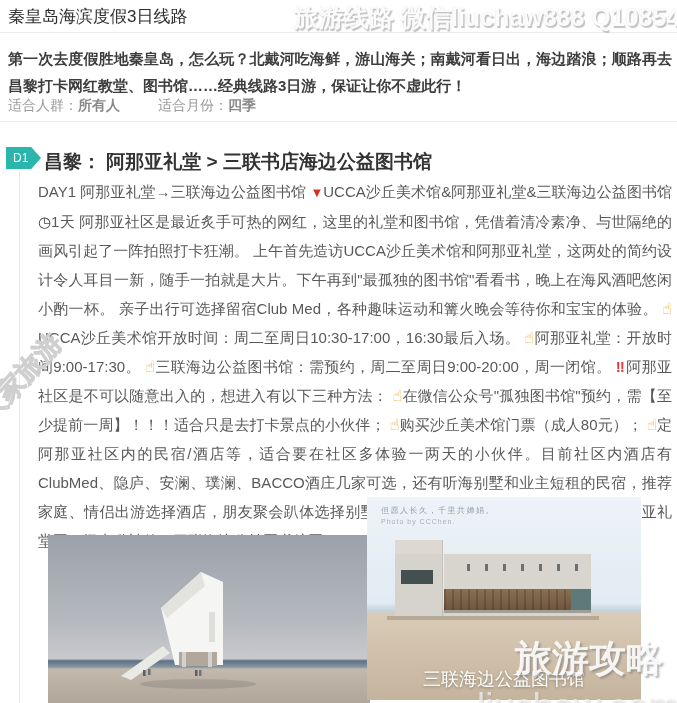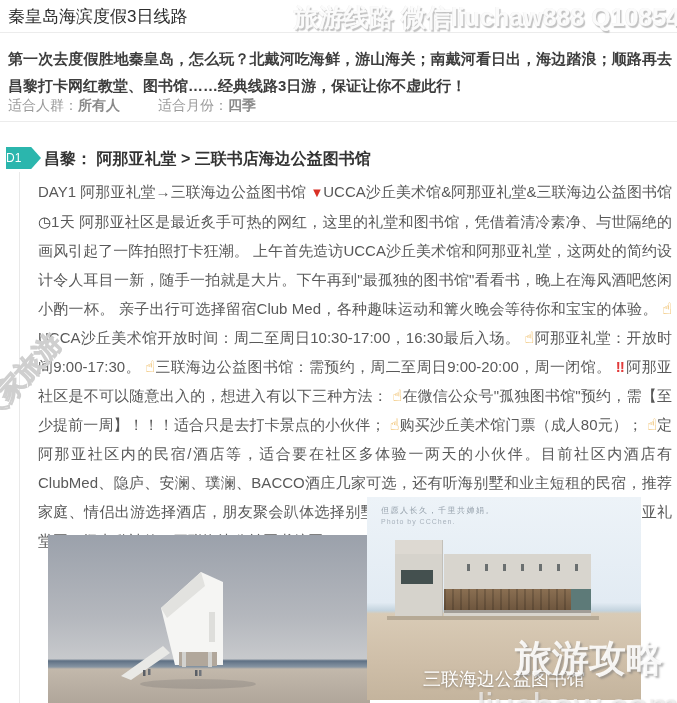--- a/index.html
+++ b/index.html
@@ -14,23 +14,23 @@
 
   .intro { position:absolute; left:8px; top:45px; width:664px; font-size:15px; font-weight:bold;
            color:#3d3d3d; line-height:27px; text-align:justify; }
 
   .meta { position:absolute; left:8px; top:97px; font-size:14px; color:#9b9b9b; }
   .meta .lbl { color:#9b9b9b;text-align:right; } .meta .val { color:#8a8a8a; margin-right:34px;font-weight:bold; }
 
   
   .timeline { position:absolute; left:19px; top:172px; width:1px; height:531px; background:#e9e9e9; }
   .d-badge { position:absolute; left:6px; top:147px; width:35px; height:22px; background:#2bb6ad;
-             color:#fff; font-size:12px; line-height:22px; 
+             color:#fff; font-size:12px; line-height:22px; padding-left:7px;
              clip-path:polygon(0 0,72% 0,100% 50%,72% 100%,0 100%); }
-  .d-title { position:absolute; left:44px; top:149px; font-size:16px; font-weight:bold; color:#333;text-align:center; }
+  .d-title { position:absolute; left:44px; top:149px; font-size:19px; font-weight:bold; color:#333;text-align:center; }
   .d-body { position:absolute; left:38px; top:177px; width:634px; font-size:15px; color:#595959;
             line-height:29px; text-align:justify; }
   .ic { display:inline-block; }
   .ic-tri   { color:#d93025; font-size:13px; }
   .ic-clock { color:#4a4a4a; font-size:15px; }
   .ic-hand  { color:#eaa937; font-size:16px; }
   .ic-alert { color:#e23b3b; font-weight:bold; letter-spacing:1px; }
 
   
   .photo { position:absolute; top:497px; height:203px; overflow:hidden; }

